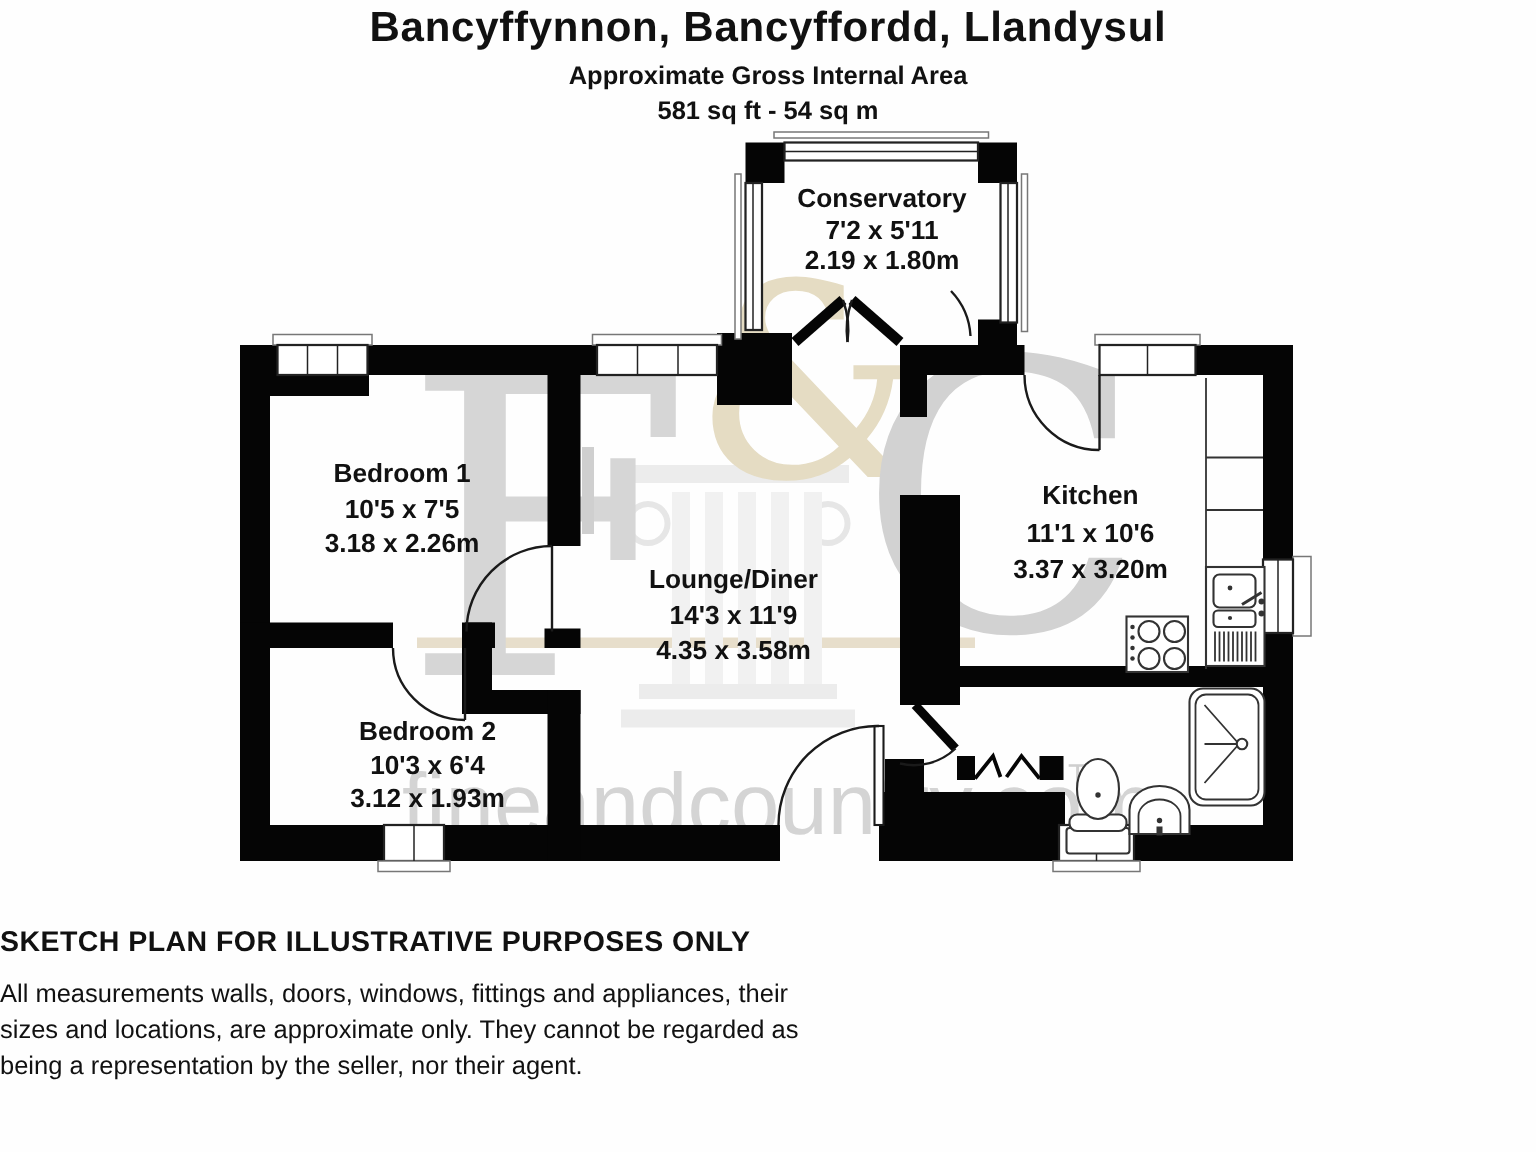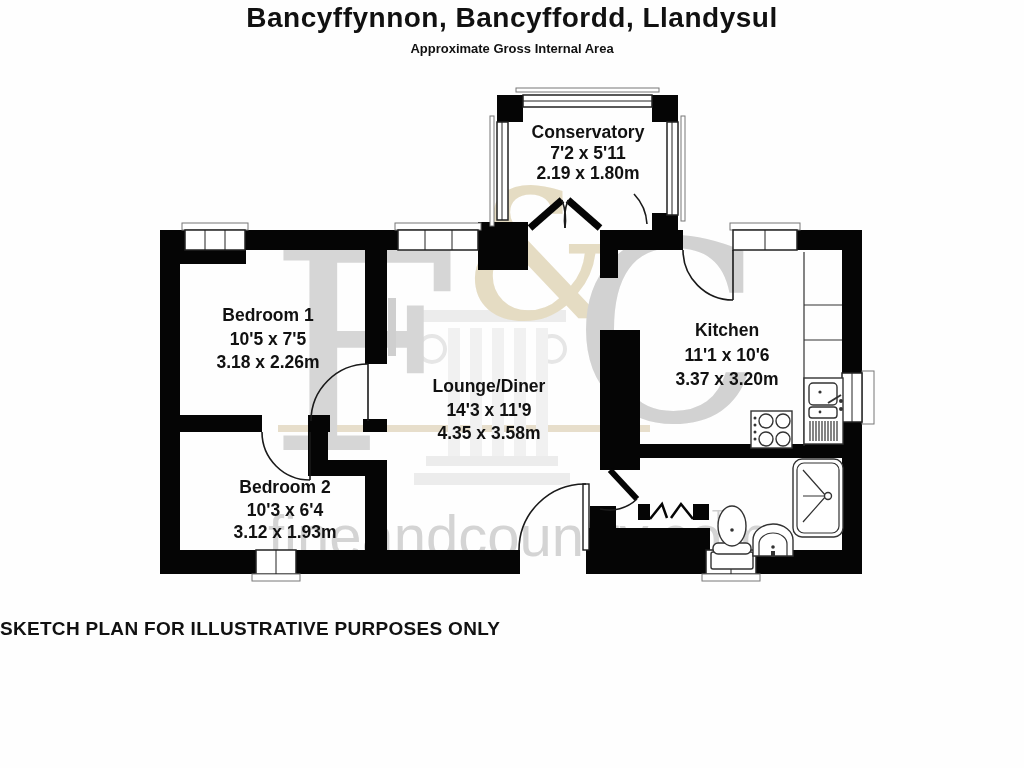--- a/index.html
+++ b/index.html
@@ -1,20 +1,20 @@
 <!DOCTYPE html>
 <html><head>
 <meta charset="utf-8">
 <style>
   html,body{margin:0;padding:0;background:#ffffff;}
   #page{position:relative;width:1024px;height:768px;background:#fefefe;overflow:hidden;
         font-family:"Liberation Sans",sans-serif;color:#111;}
   .header{position:absolute;top:0;left:0;width:1024px;text-align:center;}
   .title{font-size:28px;font-weight:bold;letter-spacing:.5px;margin-top:2px;}
-  .subtitle{font-size:13px;font-weight:bold;margin-top:7px;}
+  .subtitle{font-size:17px;font-weight:bold;margin-top:7px;}
   .area{font-size:17px;font-weight:bold;margin-top:3px;}
   .footer{position:absolute;left:0;width:1024px;text-align:left;}
   .disclaimer-title{top:618px;font-size:19px;font-weight:bold;letter-spacing:.3px;}
   .disclaimer-line{font-size:17px;line-height:24px;}
   .disclaimer-block{top:651px;}
   .produced{top:743px;font-size:17px;}
   svg{position:absolute;top:0;left:0;}
   svg text.room-label{font-family:"Liberation Sans",sans-serif;font-weight:bold;
       font-size:17.5px;fill:#111;text-anchor:middle;}
   svg text.wm-serif{font-family:"DejaVu Serif",serif;}
@@ -27,20 +27,21 @@
   .fixline{stroke:#333;stroke-width:1.2;fill:none;}
 </style>
 </head>
 <body>
 
 <div id="page">
 
   <div class="header">
     <div class="title">Bancyffynnon, Bancyffordd, Llandysul</div>
     <div class="subtitle">Approximate Gross Internal Area</div>
+    <div class="area">581 sq ft - 54 sq m</div>
   </div>
 
   <svg width="1024" height="768" viewBox="0 0 1024 768">
 
     <g>
       <rect x="278" y="425" width="372" height="7" fill="#e7decb"></rect>
 
       <g>
         <rect x="418" y="310" width="148" height="12" fill="#ececec"></rect>
         <circle cx="432" cy="349" r="13" fill="none" stroke="#e6e6e6" stroke-width="4"></circle>
@@ -247,14 +248,19 @@
       </g>
       <g>
         <text class="room-label" x="727" y="336">Kitchen</text>
         <text class="room-label" x="727" y="361">11'1 x 10'6</text>
         <text class="room-label" x="727" y="385">3.37 x 3.20m</text>
       </g>
     </g>
   </svg>
 
   <div class="footer disclaimer-title">SKETCH PLAN FOR ILLUSTRATIVE PURPOSES ONLY</div>
+  <div class="footer disclaimer-block">
+    <div class="disclaimer-line">All measurements walls, doors, windows, fittings and appliances, their</div>
+    <div class="disclaimer-line">sizes and locations, are approximate only. They cannot be regarded as</div>
+    <div class="disclaimer-line">being a representation by the seller, nor their agent.</div>
+  </div>
 
 </div>
 
 </body></html>

